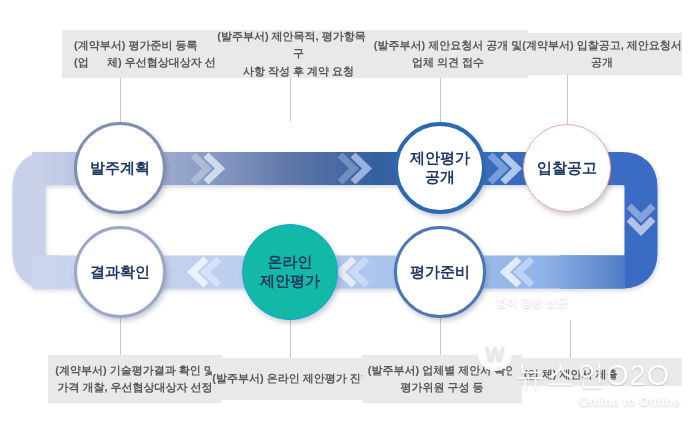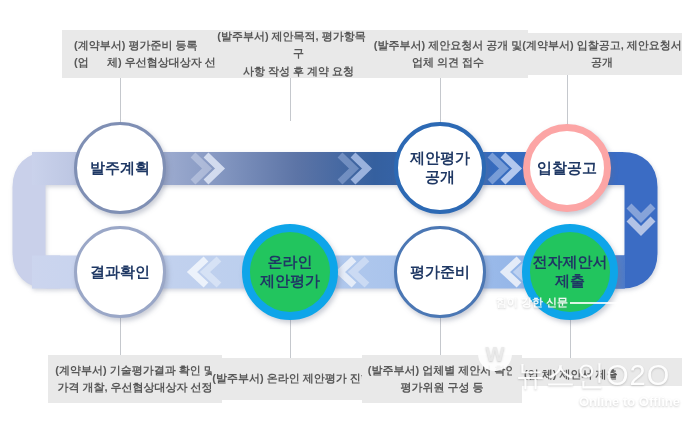--- a/index.html
+++ b/index.html
@@ -20,21 +20,21 @@
   
   .tick{position:absolute;width:1px;background:#c5c8cd;z-index:1;}
   
   .step{
     position:absolute;border-radius:50%;background:#ffffff;color:#1f3864;
     display:flex;align-items:center;justify-content:center;text-align:center;
     font-weight:bold;font-size:15px;line-height:1.25;white-space:pre-line;
     box-sizing:border-box;z-index:4;
     box-shadow:2px 3px 5px rgba(100,110,135,.35);
   }
-  .step.hl{background:#22c55e;border:8px solid #0ea5e9;}
+  .step.hl{background:#14b8a6;border:1px solid #0ea5e9;}
   
   #watermark{
     position:absolute;right:6px;bottom:20px;z-index:6;color:#ffffff;opacity:.93;
     text-shadow:0 1px 2px rgba(140,140,140,.45);width:205px;
   }
   .wm-row1{display:flex;align-items:center;gap:2px;font-size:11px;font-weight:bold;margin-left:18px;}
   .wm-line{flex:1;height:2px;background:#ffffff;opacity:.9;}
   .wm-row2{display:flex;align-items:center;gap:4px;margin-top:2px;}
   .wm-logo{
     width:34px;height:34px;border-radius:50%;background:#ffffff;color:#e9e9e9;
@@ -123,28 +123,26 @@
 (업      체) 우선협상대상자 선정</div>
   <div class="note" style="left:215px;top:30px;width:167px;height:48px;">(발주부서) 제안목적, 평가항목 요구
 사항 작성 후 계약 요청</div>
   <div class="note" style="left:368px;top:30px;width:160px;height:48px;">(발주부서) 제안요청서 공개 및
 업체 의견 접수</div>
   <div class="note" style="left:522px;top:33px;width:160px;height:42px;">(계약부서) 입찰공고, 제안요청서 공개</div>
 
   <div class="step" style="left:74px;top:122px;width:92px;height:92px;border:3px solid #7f8fb4;">발주계획</div>
   <div class="step" style="left:394px;top:122px;width:92px;height:92px;border:4px solid #2c69b4;">제안평가
 공개</div>
-  <div class="step" style="left:523px;top:124px;width:88px;height:88px;border:7px solid #fca5a5;">입찰공고</div>
+  <div class="step" style="left:523px;top:124px;width:88px;height:88px;border:1px solid #fca5a5;">입찰공고</div>
 
   <div class="step" style="left:74px;top:226px;width:92px;height:92px;border:3px solid #9aa7c7;">결과확인</div>
   <div class="step hl" style="left:242px;top:224px;width:96px;height:96px;">온라인
 제안평가</div>
   <div class="step" style="left:394px;top:226px;width:92px;height:92px;border:3px solid #4b77b4;">평가준비</div>
-  <div class="step hl" style="left:522px;top:224px;width:96px;height:96px;">전자제안서
-제출</div>
 
   <div class="note" style="left:48px;top:355px;width:174px;height:48px;">(계약부서) 기술평가결과 확인 및
 가격 개찰, 우선협상대상자 선정</div>
   <div class="note" style="left:212px;top:358px;width:160px;height:42px;">(발주부서) 온라인 제안평가 진행</div>
   <div class="note" style="left:362px;top:355px;width:160px;height:48px;">(발주부서) 업체별 제안서 확인
 평가위원 구성 등</div>
   <div class="note left" style="left:512px;top:358px;width:170px;height:28px;align-items:flex-start;padding-top:8px;">(업 체) 제안서 제출</div>
 
   <div id="watermark">
     <div class="wm-row1">

